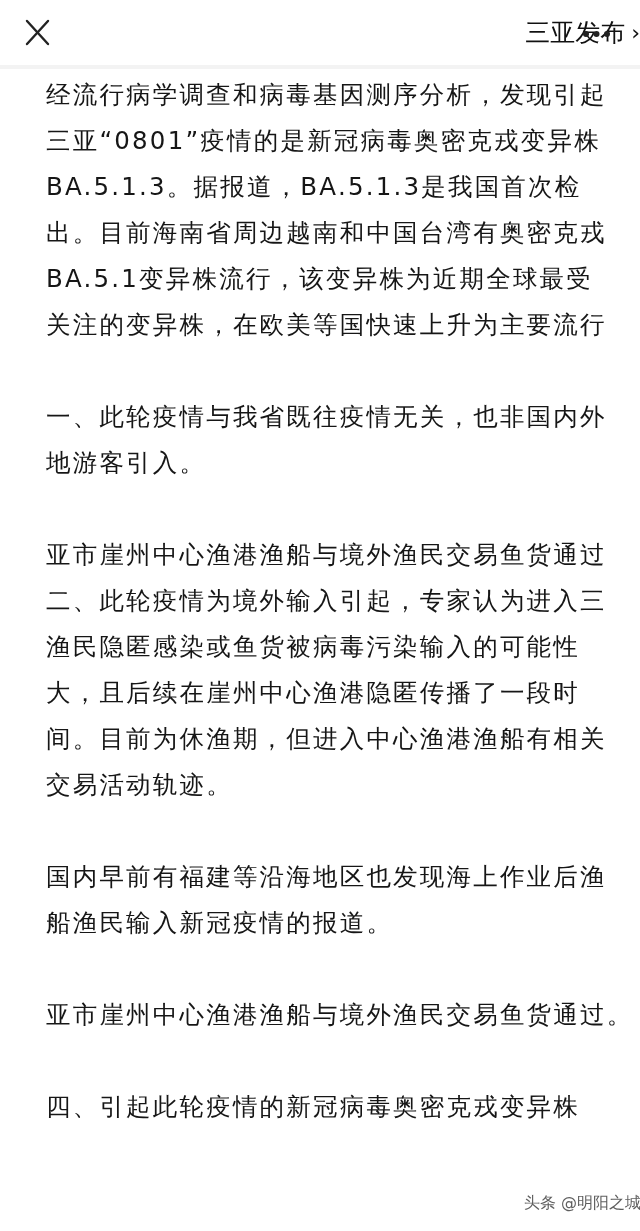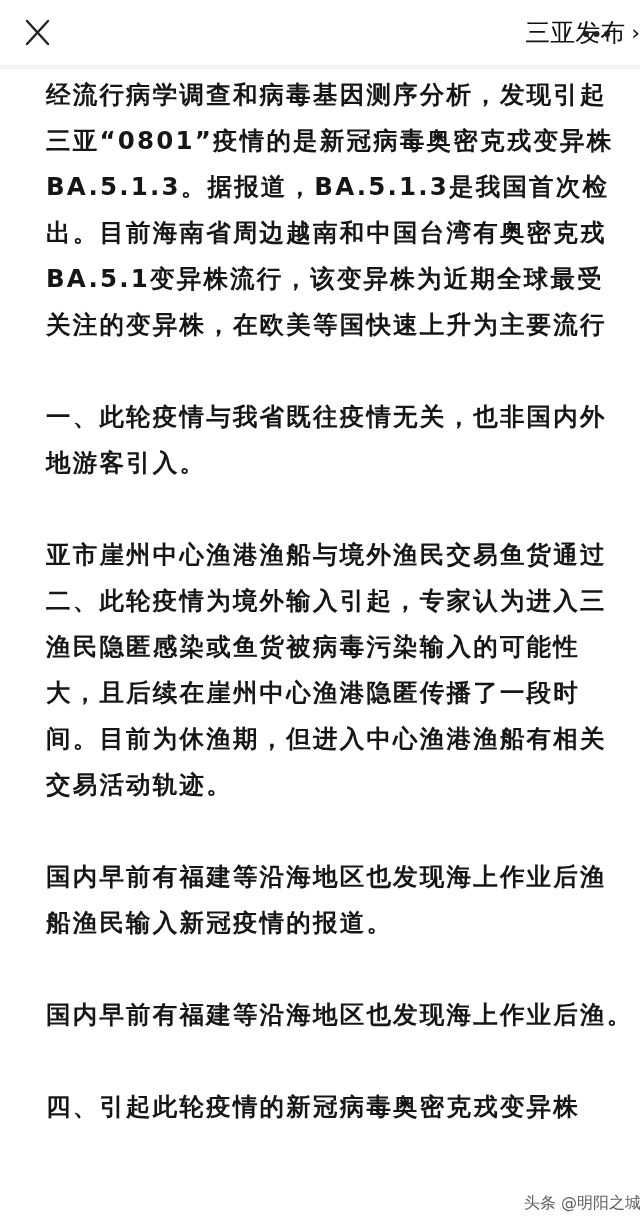--- a/index.html
+++ b/index.html
@@ -29,21 +29,21 @@
     .more-btn {
       position: absolute; left: 578px; top: 20px; width: 40px; height: 28px; cursor: pointer;
     }
     .content {
       position: absolute; left: 46px; top: 72px; width: 552px;
     }
     .para {
       margin: 0; font-size: 24.5px; line-height: 46px; letter-spacing: 2.2px;
       color: #161616; text-align: justify;
     }
-    .para .line { display: block; white-space: nowrap; height: 46px; font-weight: bold; }
+    .para .line { display: block; white-space: nowrap; height: 46px; }
     .gap { height: 46px; }
     .watermark {
       position: absolute; left: 520px; top: 1190px; font-size: 16px; line-height: 26px;
       color: rgba(40,40,40,0.75); white-space: nowrap;
       text-shadow: 0 0 2px #fff, 0 0 2px #fff;
       background: rgba(255,255,255,0.55);
       padding: 0 4px;
     }
   </style>
 </head>
@@ -92,21 +92,21 @@
     <span class="line">间。目前为休渔期，但进入中心渔港渔船有相关</span>
     <span class="line">交易活动轨迹。</span>
   </div>
   <div class="gap"></div>
   <div class="para">
     <span class="line">国内早前有福建等沿海地区也发现海上作业后渔</span>
     <span class="line">船渔民输入新冠疫情的报道。</span>
   </div>
   <div class="gap"></div>
   <div class="para">
-    <span class="line">国内早前有福建等沿海地区也发现海上作业后渔。</span>
+    <span class="line">亚市崖州中心渔港渔船与境外渔民交易鱼货通过。</span>
   </div>
   <div class="gap"></div>
   <div class="para">
     <span class="line">四、引起此轮疫情的新冠病毒奥密克戎变异株</span>
 
   </div>
 </div>
 
 <div class="watermark">头条 @明阳之城</div>
 

